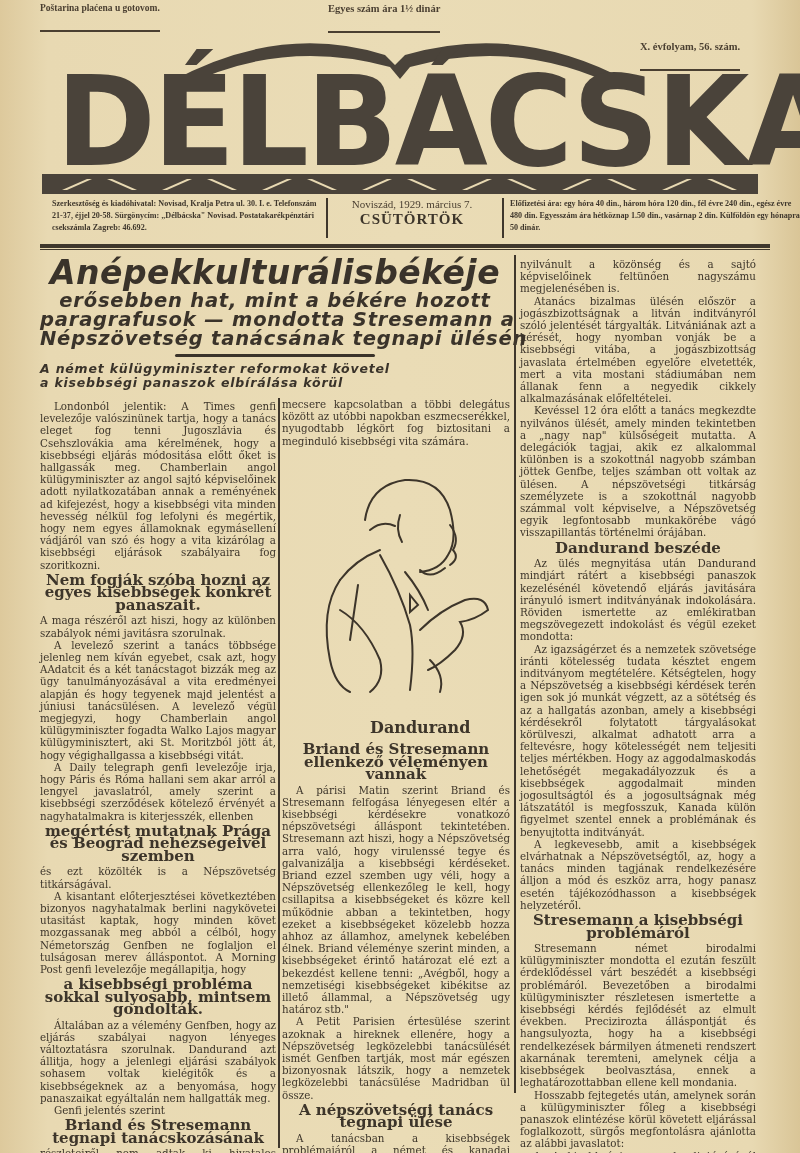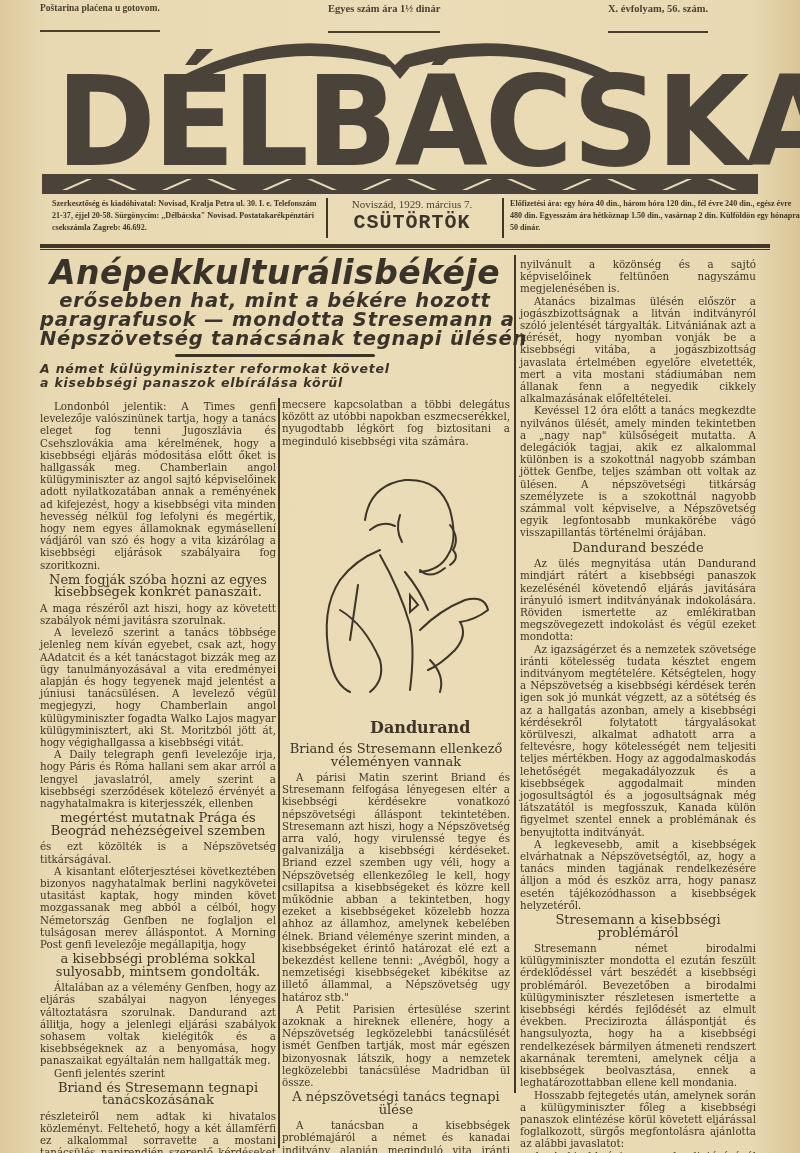--- a/index.html
+++ b/index.html
@@ -2,42 +2,42 @@
 <html><head>
 <meta charset="utf-8">
 <style>
   html,body{margin:0;padding:0;}
   body{width:800px;height:1153px;background:#e6d6ac;overflow:hidden;position:relative;font-family:"DejaVu Serif","Liberation Serif",serif;color:#3d352a;}
   .page{position:absolute;left:0;top:0;width:800px;height:1153px;background:linear-gradient(90deg,#ddc99c 0%,#e8d9b2 6%,#eadcb6 50%,#e8d9b2 94%,#d9c597 100%);}
   .top-strip{position:absolute;top:0;left:0;width:800px;height:22px;}
   .top-strip span{position:absolute;top:3px;font-size:10.5px;font-weight:bold;font-family:"Liberation Serif",serif;color:#4a3f31;border-bottom:2px solid #4a3f31;padding-bottom:17px;}
   .ts-left{left:40px;font-size:9.5px!important;}
   .ts-center{left:328px;}
-  .ts-right{left:608px;font-weight:normal;}
+  .ts-right{left:640px;font-weight:normal;margin-top:38px;}
   .masthead{position:absolute;left:40px;top:22px;width:720px;height:170px;}
   .arch{position:absolute;left:120px;top:5px;width:480px;height:70px;}
   .title-word{position:absolute;left:16px;top:44px;font-family:"DejaVu Sans",sans-serif;font-weight:bold;font-size:124px;line-height:112px;color:#4a433a;letter-spacing:-3px;transform:scaleX(0.97) scaleY(1.0);transform-origin:left top;white-space:nowrap;}
   .zigzag{position:absolute;left:2px;top:152px;width:716px;height:20px;}
   .info-band{position:absolute;left:40px;top:198px;width:730px;height:42px;margin-left:12px;}
   .info-left{position:absolute;left:0;top:0;width:268px;font-size:8.1px;line-height:12px;font-weight:bold;font-family:"Liberation Serif",serif;color:#3f372c;border-right:2px solid #3f372c;padding-right:6px;height:40px;}
   .info-center{position:absolute;left:278px;top:0;width:164px;text-align:center;}
   .date{font-size:11px;font-family:"Liberation Serif",serif;color:#4a3f31;}
-  .weekday{font-size:20px;font-weight:bold;font-family:Liberation Mono, monospace;letter-spacing:1px;color:#3d352a;margin-top:1px;}
+  .weekday{font-size:15px;font-weight:bold;font-family:Liberation Serif, serif;letter-spacing:1px;color:#3d352a;margin-top:1px;}
   .info-right{position:absolute;left:450px;top:0;width:290px;font-size:8.1px;line-height:12px;font-weight:bold;font-family:"Liberation Serif",serif;color:#3f372c;border-left:2px solid #3f372c;padding-left:6px;height:40px;}
   .rule-thick{position:absolute;left:40px;top:244px;width:730px;height:4px;background:#3f372c;}
   .rule-thin{position:absolute;left:40px;top:249px;width:730px;height:1px;background:#3f372c;}
   .headline-block{position:absolute;left:40px;top:255px;width:470px;}
   .hl-main{font-family:"DejaVu Sans",sans-serif;font-weight:bold;font-style:italic;font-size:33px;line-height:36px;color:#3a332a;text-align:center;letter-spacing:0.5px;white-space:nowrap;}
   .hl-sub{font-family:"DejaVu Sans",sans-serif;font-weight:bold;font-style:italic;font-size:19.5px;line-height:19px;color:#3a332a;text-align:center;letter-spacing:0.8px;white-space:nowrap;}
   .hl-rule{width:200px;height:3px;background:#3a332a;margin:6px auto 5px auto;border-radius:2px;}
   .hl-deck{font-family:"DejaVu Sans",sans-serif;font-weight:bold;font-style:italic;font-size:12.5px;line-height:14px;color:#3a332a;text-align:left;letter-spacing:0.8px;}
   .col{position:absolute;font-size:10.3px;line-height:12.2px;text-align:justify;color:#3d352a;}
   .col p{margin:0;text-indent:14px;}
   .col p.noind{text-indent:0;}
-  .col h4{margin:3px 0 3px 0;font-size:13px;line-height:12.5px;text-align:center;font-weight:normal;}
+  .col h4{margin:3px 0 3px 0;font-size:15px;line-height:12.5px;text-align:center;font-weight:bold;}
   .col1{left:40px;top:400px;width:236px;}
   .col2{left:282px;top:398px;width:228px;}
   .col3{left:520px;top:258px;width:236px;}
   .vrule{position:absolute;width:2px;background:#3f372c;}
   .vr1{left:278px;top:398px;height:1128px;}
   .vr2{left:514px;top:255px;height:838px;}
   .caption{position:absolute;left:370px;top:718px;font-size:16px;font-weight:bold;}
   .illus{position:absolute;left:310px;top:460px;width:190px;height:240px;}
   .col2b{left:282px;top:740px;width:228px;}
 </style>
@@ -99,21 +99,21 @@
     <div class="hl-deck">A német külügyminiszter reformokat követel</div>
     <div class="hl-deck">a kisebbségi panaszok elbírálása körül</div>
   </div>
 
   <div class="vrule vr1" style="height:750px;"></div>
   <div class="vrule vr2"></div>
 
   <div class="col col1">
     <p>Londonból jelentik: A Times genfi levelezője valószinünek tartja, hogy a tanács eleget fog tenni Jugoszlávia és Csehszlovákia ama kérelmének, hogy a kisebbségi eljárás módositása előtt őket is hallgassák meg. Chamberlain angol külügyminiszter az angol sajtó képviselőinek adott nyilatkozatában annak a reményének ad kifejezést, hogy a kisebbségi vita minden hevesség nélkül fog lefolyni és megértik, hogy nem egyes államoknak egymásellení vádjáról van szó és hogy a vita kizárólag a kisebbségi eljárások szabályaira fog szoritkozni.</p>
     <h4>Nem fogják szóba hozni az egyes kisebbségek konkrét panaszait.</h4>
-    <p class="noind">A maga részéről azt hiszi, hogy az követett szabályok némi javitásra szorulnak.</p>
+    <p class="noind">A maga részéről azt hiszi, hogy az különben szabályok némi javitásra szorulnak.</p>
     <p>A levelező szerint a tanács többsége jelenleg nem kíván egyebet, csak azt, hogy AAdatcit és a két tanácstagot bizzák meg az ügy tanulmányozásával a vita eredményei alapján és hogy tegyenek majd jelentést a júniusi tanácsülésen. A levelező végül megjegyzi, hogy Chamberlain angol külügyminiszter fogadta Walko Lajos magyar külügyminisztert, aki St. Moritzból jött át, hogy végighallgassa a kisebbségi vitát.</p>
     <p>A Daily telegraph genfi levelezője irja, hogy Páris és Róma hallani sem akar arról a lengyel javaslatról, amely szerint a kisebbségi szerződések kötelező érvényét a nagyhatalmakra is kiterjesszék, ellenben</p>
     <h4>megértést mutatnak Prága és Beográd nehézségeivel szemben</h4>
     <p class="noind">és ezt közölték is a Népszövetség titkárságával.</p>
     <p>A kisantant előterjesztései következtében bizonyos nagyhatalmak berlini nagykövetei utasitást kaptak, hogy minden követ mozgassanak meg abból a célból, hogy Németország Genfben ne foglaljon el tulságosan merev álláspontot. A Morning Post genfi levelezője megállapitja, hogy</p>
     <h4>a kisebbségi probléma sokkal sulyosabb, mintsem gondolták.</h4>
     <p>Általában az a vélemény Genfben, hogy az eljárás szabályai nagyon lényeges változtatásra szorulnak. Dandurand azt állitja, hogy a jelenlegi eljárási szabályok sohasem voltak kielégitők és a kisebbségeknek az a benyomása, hogy panaszaikat egyáltalán nem hallgatták meg.</p>
     <p>Genfi jelentés szerint</p>
     <h4>Briand és Stresemann tegnapi tanácskozásának</h4>
     <p class="noind">részleteiről nem adtak ki hivatalos közleményt. Feltehető, hogy a két államférfi ez alkalommal sorravette a mostani tanácsülés napirendjén szereplő kérdéseket és hogy közelebbről megvitatták a kisebbségi problémát. Kétségtelennek tartják, hogy ez az esz-</p>

